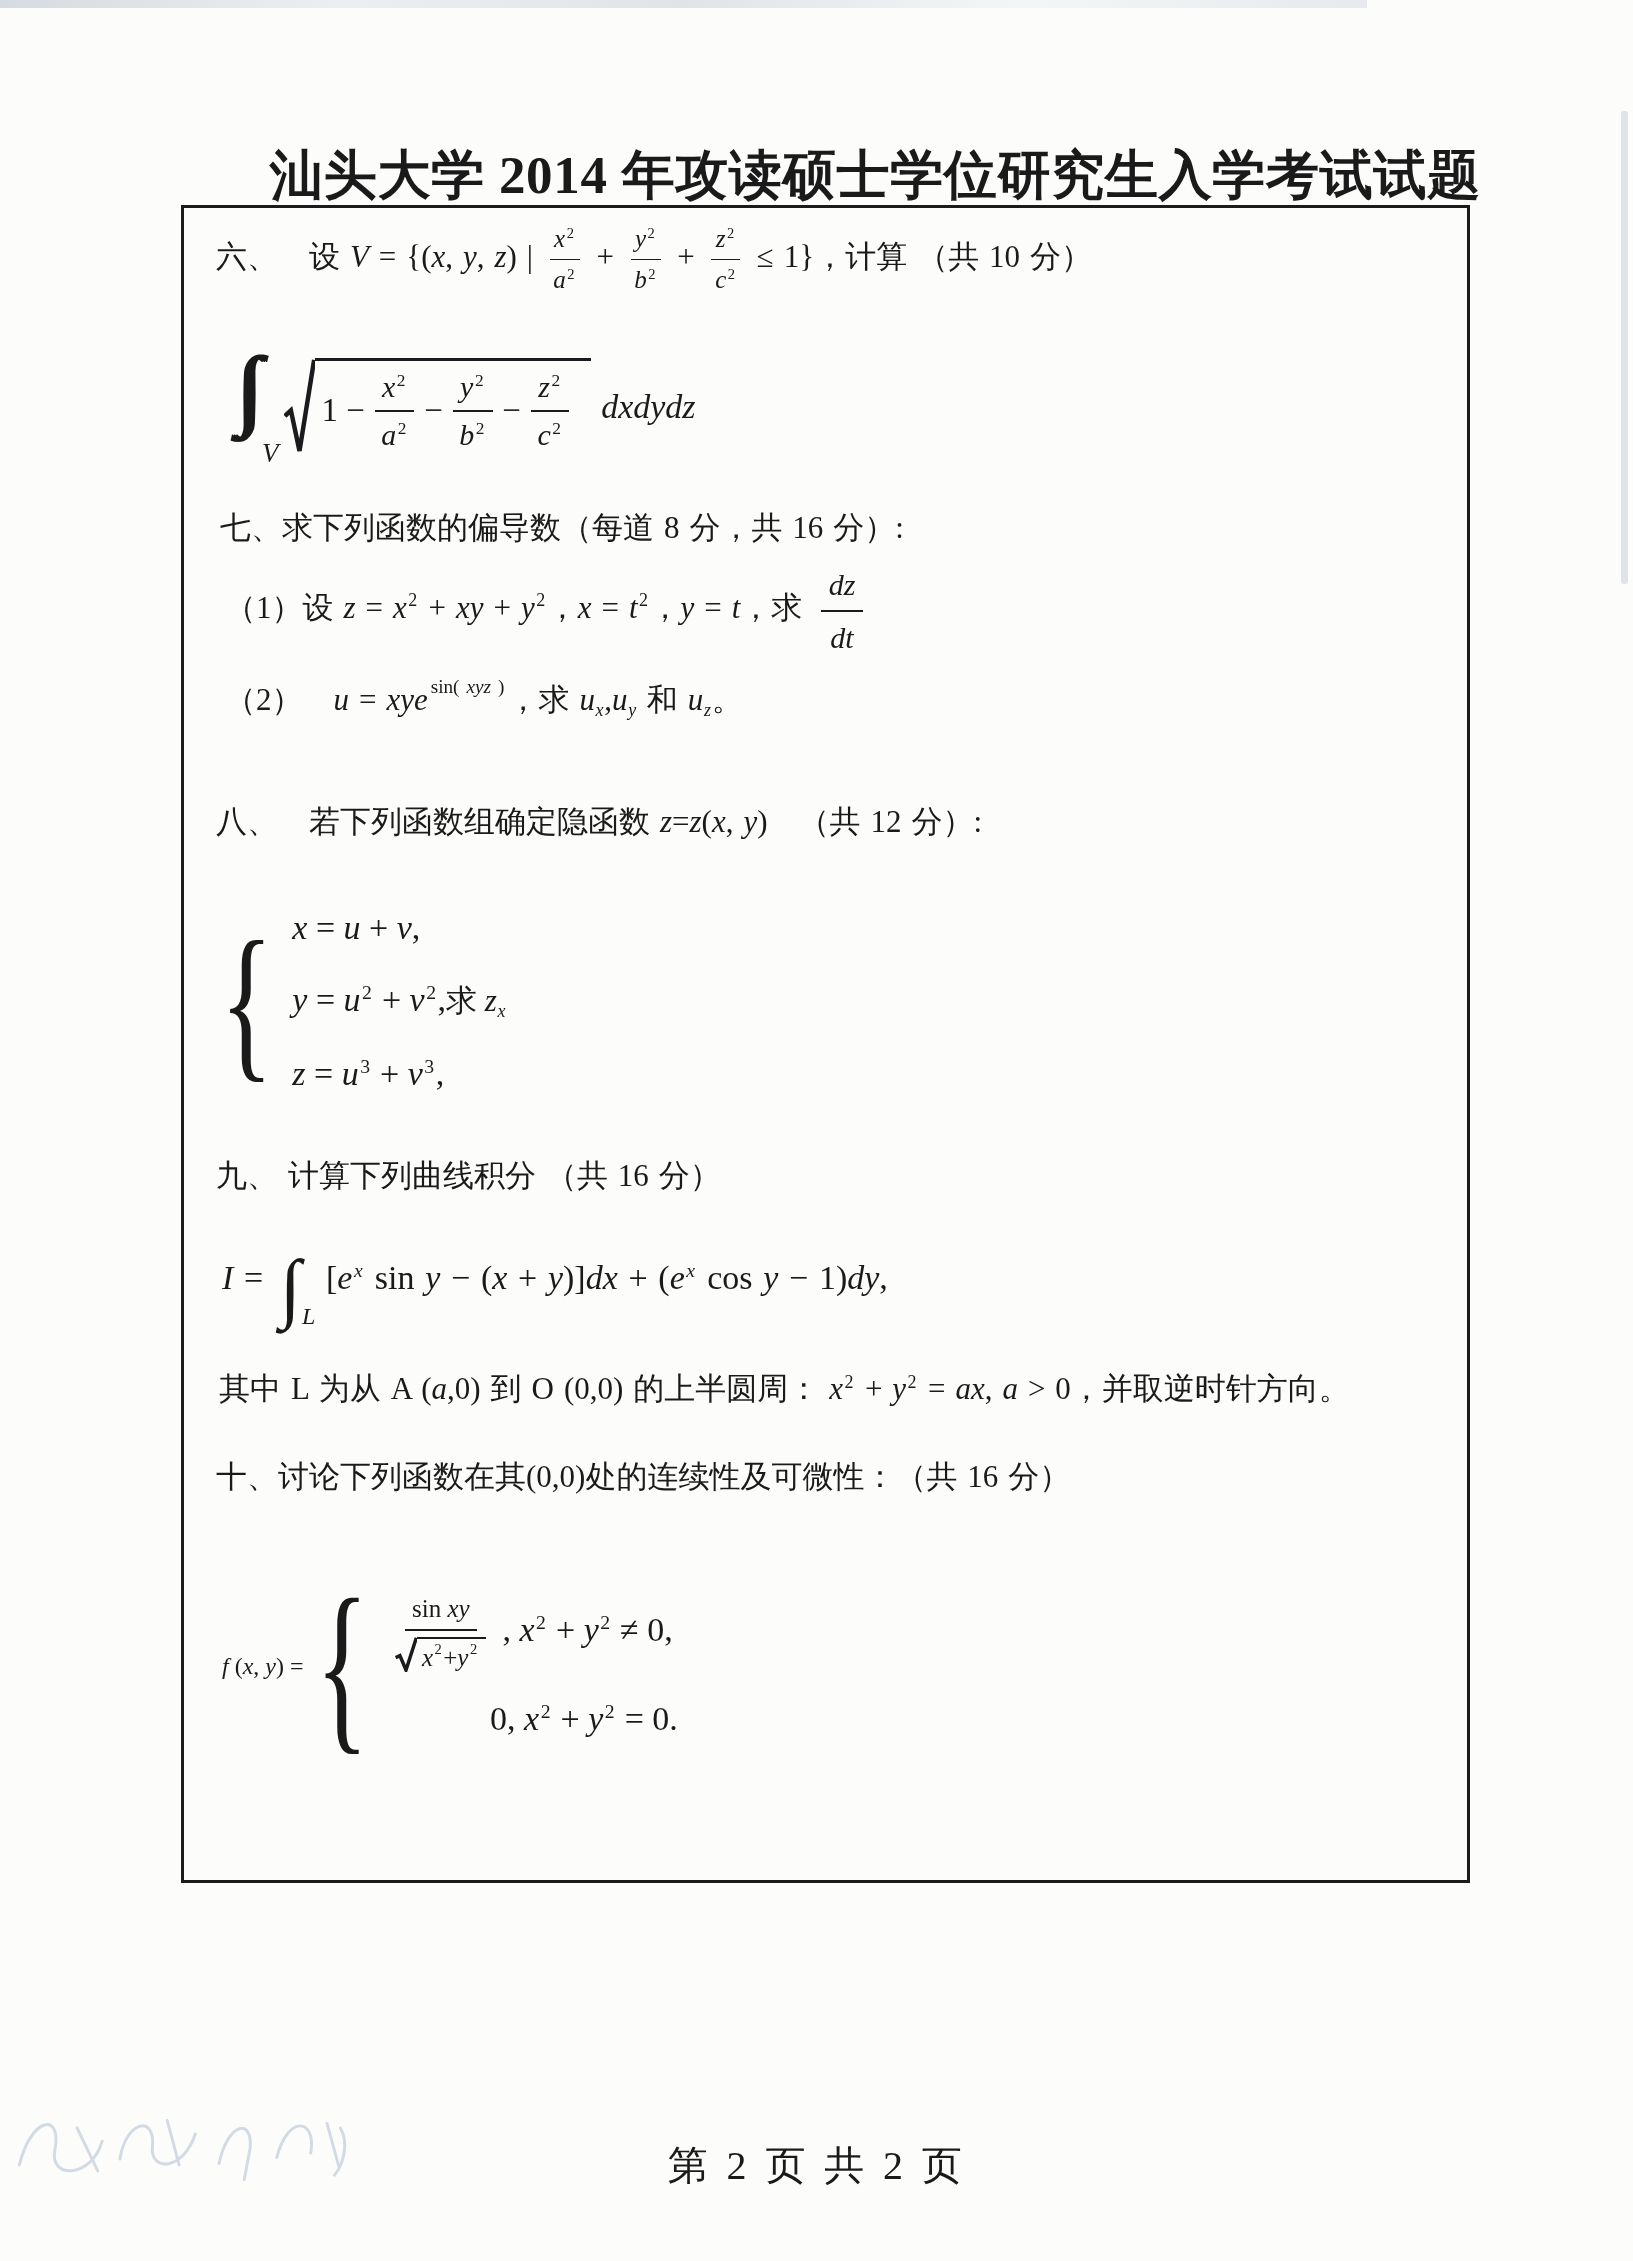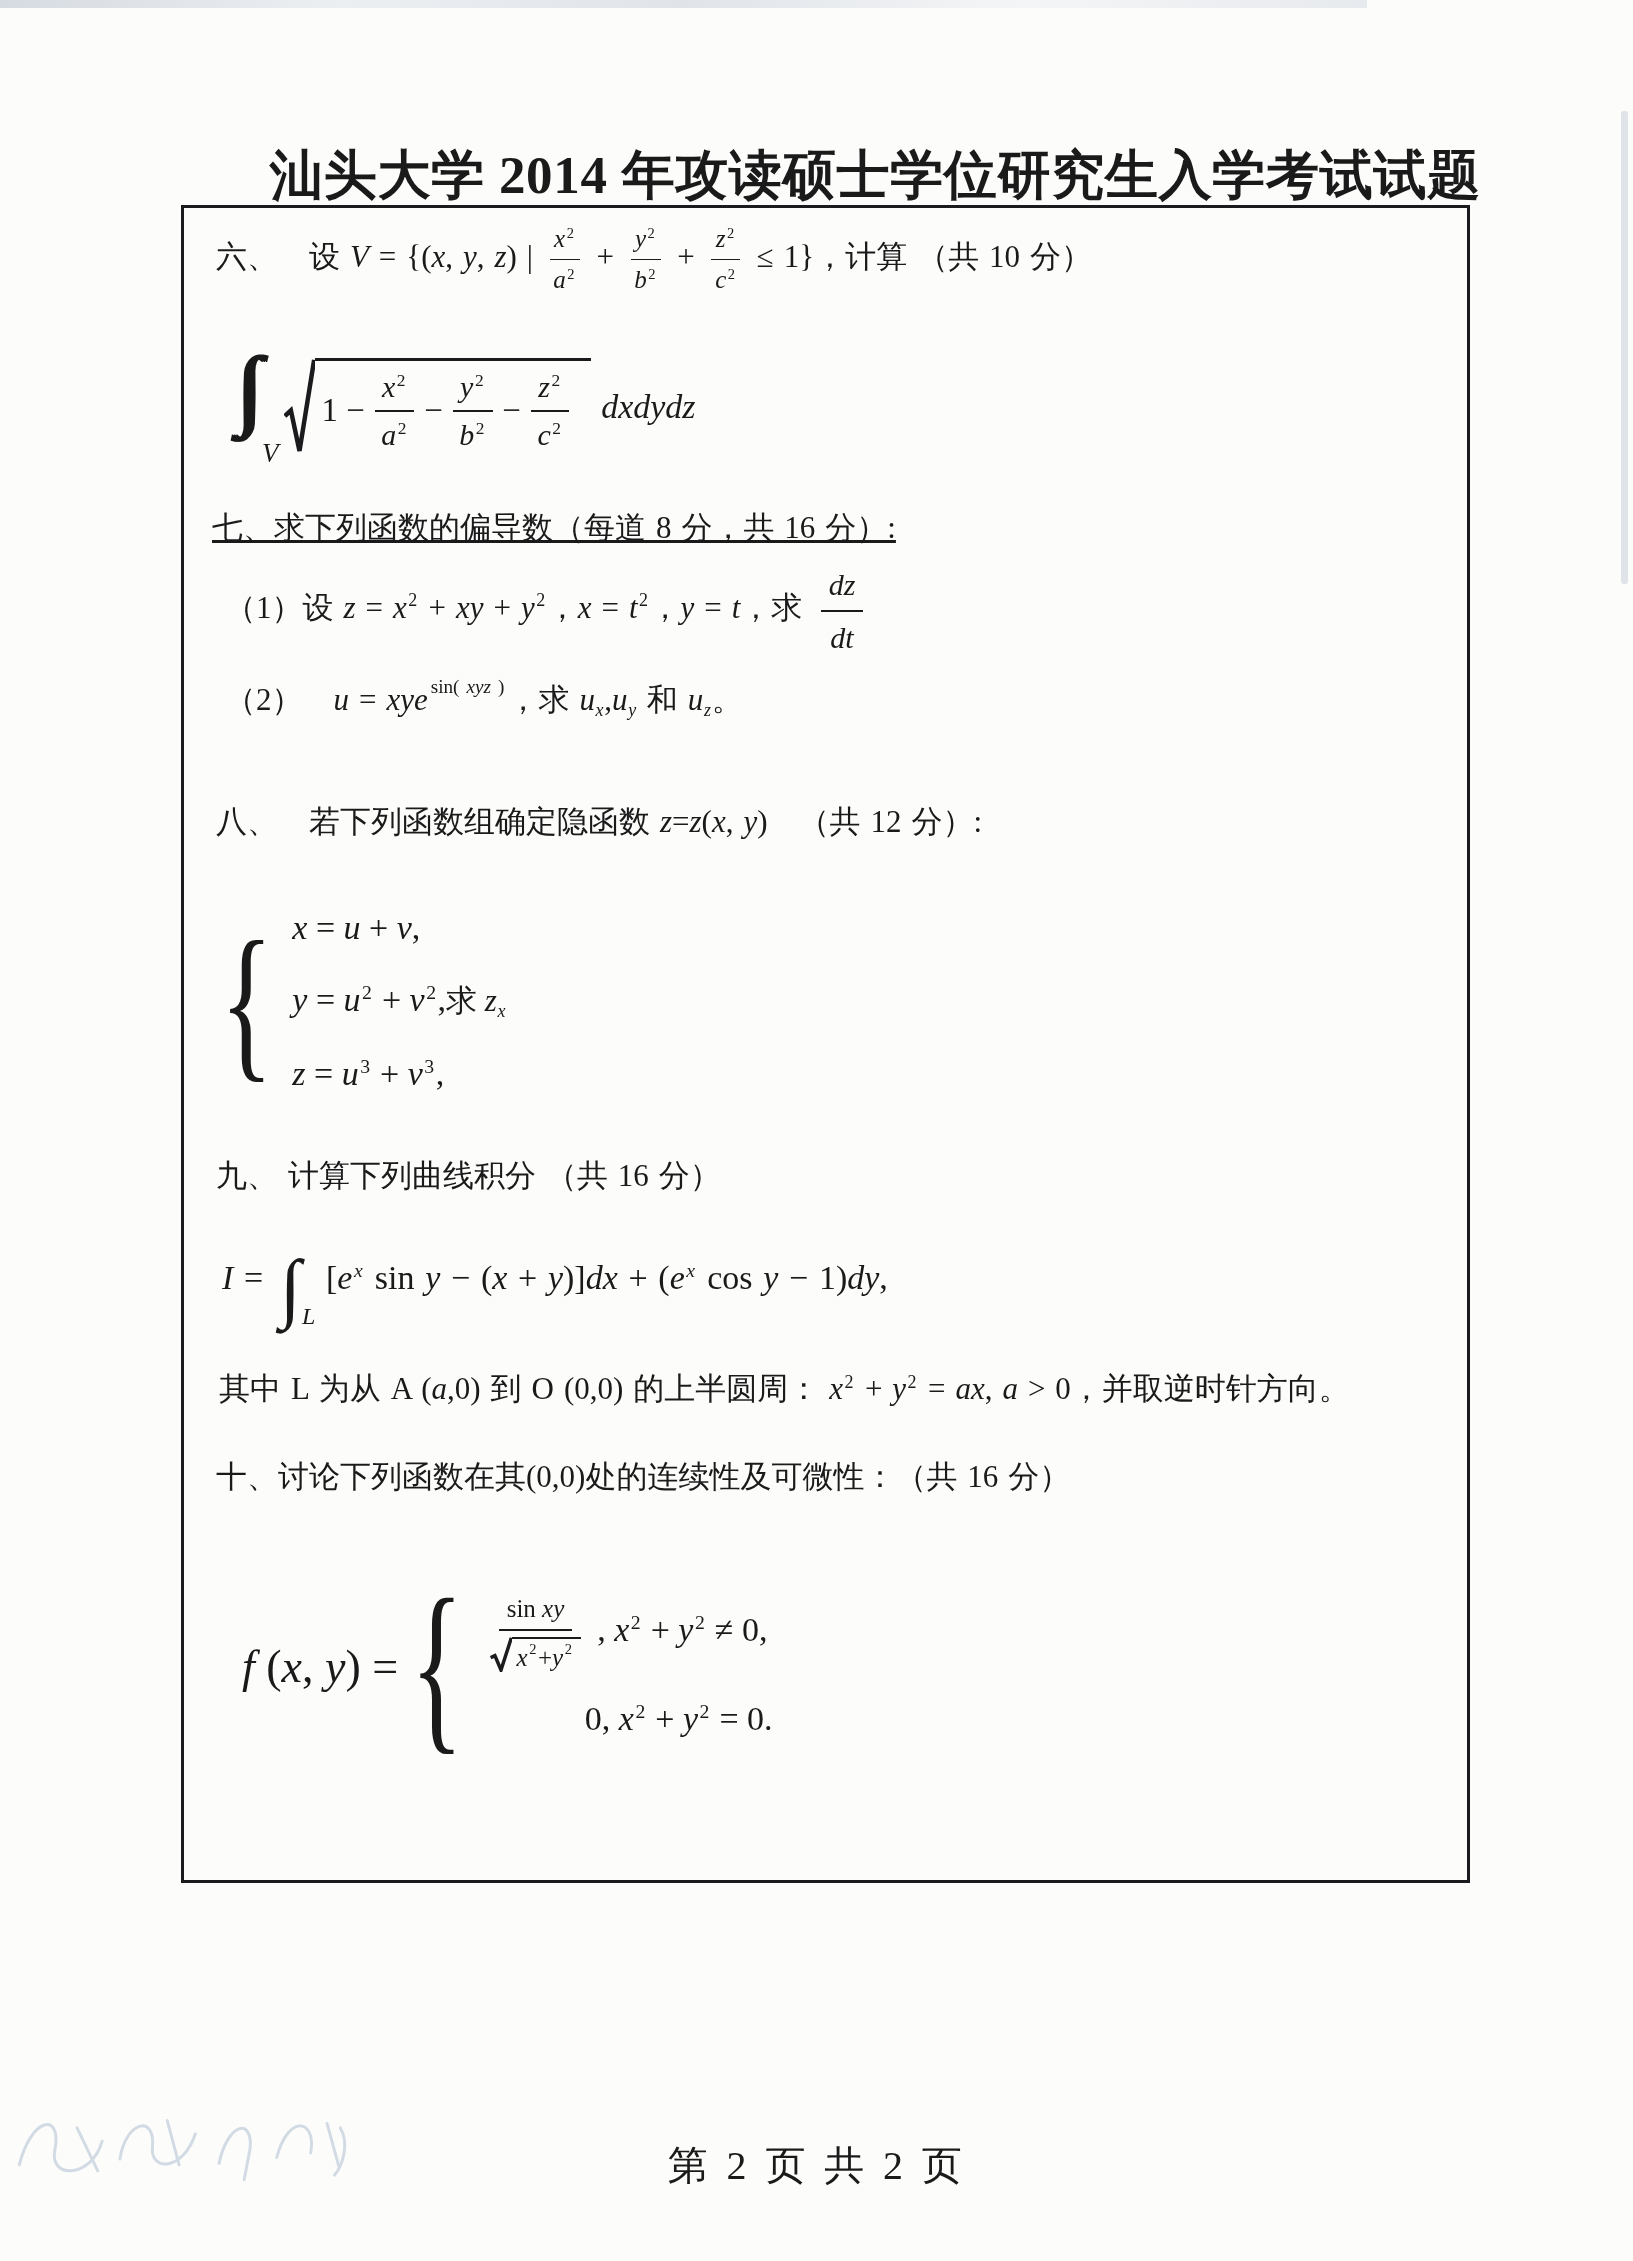--- a/index.html
+++ b/index.html
@@ -79,21 +79,21 @@
   .sysrows{display:flex;flex-direction:column;gap:33px;font-size:34px;}
   .sysrows .row{display:block;white-space:nowrap;}
   .after{font-size:31px;}
 
   
   .pwbrace{font-size:111px;line-height:1.2;display:inline-block;
     transform:scaleY(1.7);transform-origin:center;margin:0 10.3px 0 12px;font-weight:400;}
   .pwrows{display:flex;flex-direction:column;gap:27px;font-size:34px;}
   .pwrows .row{display:block;white-space:nowrap;}
   .pwrows .row.indent{margin-left:111px;}
-  .pwlhs{font-size:46px;margin-left:20px;}
+  .pwlhs{font-size:24px;}
 
   .footer{position:absolute;top:2138px;left:0;width:1634px;text-align:center;
     font-size:40px;letter-spacing:4.4px;}
 
   .watermark{position:absolute;left:9px;top:2076px;width:355px;height:126px;opacity:.5;}
 </style>
 </head>
 <body>
 
 <div class="page">
@@ -128,21 +128,21 @@
           </span> − <span class="frac mfrac">
             <span class="n"><i>y</i><sup>2</sup></span>
             <span class="d"><i>b</i><sup>2</sup></span>
           </span> − <span class="frac mfrac">
             <span class="n"><i>z</i><sup>2</sup></span>
             <span class="d"><i>c</i><sup>2</sup></span>
           </span></span></span>
       <span class="dvar"><i>dxdydz</i></span>
     </div>
 
-  <div class="line" style="top:508px;left:212px;text-decoration:underline;">七、求下列函数的偏导数（每道 8 分，共 16 分）:</div>
+  <div class="line" style="top:508px;left:220px;">七、求下列函数的偏导数（每道 8 分，共 16 分）:</div>
   <div class="line" style="top:563px;left:225px;">（1）设 <i>z</i> = <i>x</i><sup>2</sup> + <i>xy</i> + <i>y</i><sup>2</sup>，<i>x</i> = <i>t</i><sup>2</sup>，<i>y</i> = <i>t</i>，求 <span class="frac mfrac">
         <span class="n"><i>dz</i></span>
         <span class="d"><i>dt</i></span>
       </span></div>
   <div class="line" style="top:680px;left:225px;">（2）　<i>u</i> = <i>xye</i><sup class="bigexp">sin(&nbsp;<i>xyz</i>&nbsp;)</sup>，求 <i>u</i><sub><i>x</i></sub>,<i>u</i><sub><i>y</i></sub> 和 <i>u</i><sub><i>z</i></sub>。</div>
 
   <div class="line" style="top:802px;left:216px;">八、　若下列函数组确定隐函数 <i>z</i>=<i>z</i>(<i>x</i>, <i>y</i>)　（共 12 分）:</div>
   <div class="fxrow" style="top:883px;left:220px;height:236px;">
     <span class="sysbrace">{</span>
     <span class="sysrows">

